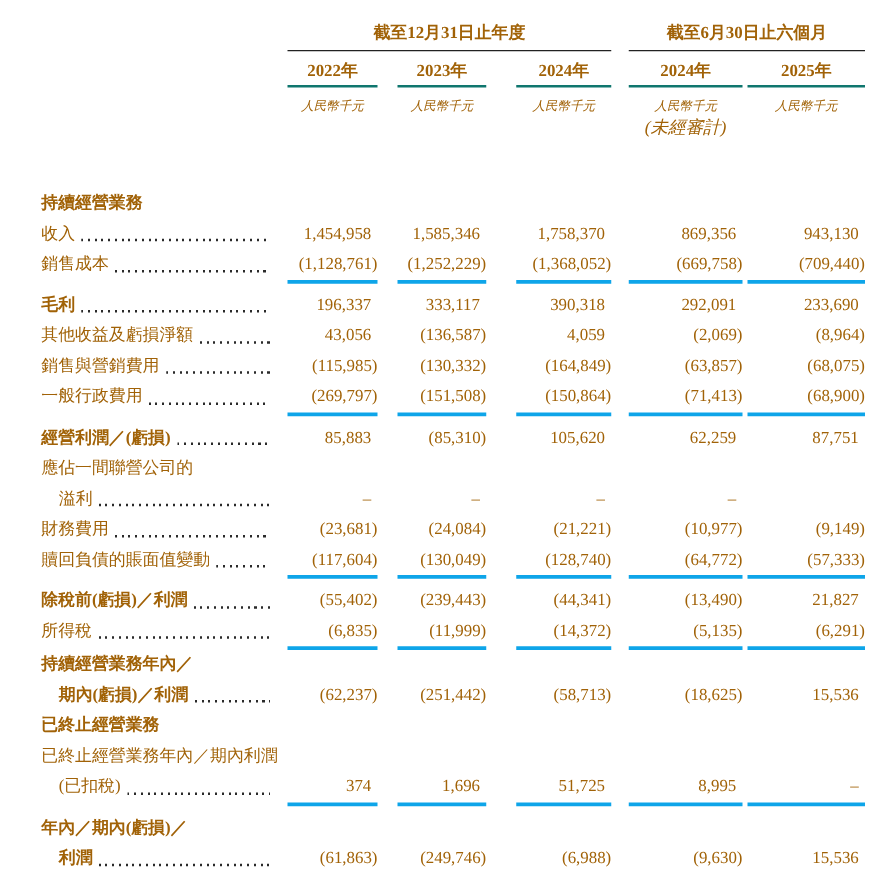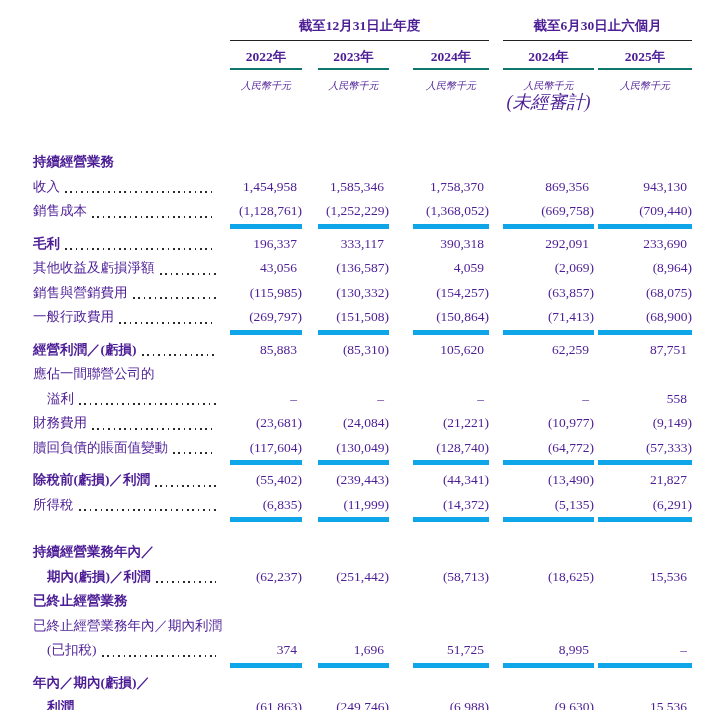--- a/index.html
+++ b/index.html
@@ -4,21 +4,21 @@
 <style>
   html,body { margin:0; padding:0; background:#fff; }
   .page {
     position:relative;
     width:703px; height:710px;
     background:#ffffff;
     box-sizing:border-box;
     padding:19px 11px 0 33px;
     font-family:"Liberation Serif","DejaVu Serif",serif;
     font-size:13.5px;
-    color:#4c1d95;
+    color:#a16207;
     overflow:hidden;
   }
   .tbl { width:659px; }
 
   
   .lblcol { width:197px; }
   .c1 { width:72px; }
   .c2 { width:71px; margin-left:16px; }
   .c3 { width:76px; margin-left:24px; }
   .c4 { width:91px; margin-left:14px; }
@@ -37,43 +37,43 @@
 
   .h-years { display:flex; line-height:14px; margin-top:9px; }
   .h-years .yr {
     text-align:center; font-weight:bold;
     padding-bottom:4px; border-bottom:2px solid #0f766e;
   }
   .h-units { display:flex; line-height:15px; margin-top:8px;
              font-style:italic; font-size:10px; }
   .h-units .un { text-align:center; }
   .h-note { display:flex; line-height:15px; margin-top:2px;
-            font-style:italic; font-size:18px; }
+            font-style:italic; font-size:14px; }
   .h-note .nt { text-align:center; }
 
   
   .body { margin-top:40px; }
   .r { display:flex; align-items:baseline; line-height:24.5px; height:24.5px; }
   .r.gap-sm { margin-top:8px; }
-  .r.gap-lg { margin-top:23px;text-align:center; }
+  .r.gap-lg { margin-top:2px;text-align:center; }
 
   .lbl { width:197px; display:flex; }
   .lbl-text { white-space:pre; }
   .r.bold .lbl-text { font-weight:bold; }
   .r.indent .lbl-text { padding-left:14px; }
 
   .leader {
     flex:1; align-self:flex-end;
     height:1.8px; margin:0 14px 6px 5px;
     background-image:repeating-linear-gradient(to right,#2a2a2a 0 1.6px,transparent 1.6px 5.4px);
   }
 
   .num { text-align:right; white-space:pre; }
   .num.pad { box-sizing:border-box; padding-right:5px; }
-  .r.rule .num { border-bottom:5px solid #0ea5e9; }
+  .r.rule .num { border-bottom:3px solid #0ea5e9; }
 </style>
 </head>
 <body>
 
 <div class="page">
   <div class="tbl">
 
     <div class="h-groups">
       <div class="h-spacer"></div>
       <div class="grp grp1">截至12月31日止年度</div>
@@ -164,21 +164,21 @@
     <div class="num c4">(2,069)</div>
     <div class="num c5">(8,964)</div>
   </div>
         <div class="r">
     <div class="lbl lblcol">
       <span class="lbl-text">銷售與營銷費用</span>
       <span class="leader"></span>
     </div>
     <div class="num c1">(115,985)</div>
     <div class="num c2">(130,332)</div>
-    <div class="num c3">(154,257)</div>
+    <div class="num c3">(164,849)</div>
     <div class="num c4">(63,857)</div>
     <div class="num c5">(68,075)</div>
   </div>
         <div class="r rule">
     <div class="lbl lblcol">
       <span class="lbl-text">一般行政費用</span>
       <span class="leader"></span>
     </div>
     <div class="num c1">(269,797)</div>
     <div class="num c2">(151,508)</div>
@@ -210,21 +210,20 @@
   </div>
         <div class="r indent">
     <div class="lbl lblcol">
       <span class="lbl-text">溢利</span>
       <span class="leader"></span>
     </div>
     <div class="num c1 pad">–</div>
     <div class="num c2 pad">–</div>
     <div class="num c3 pad">–</div>
     <div class="num c4 pad">–</div>
-    <div class="num c5 pad">558</div>
   </div>
         <div class="r">
     <div class="lbl lblcol">
       <span class="lbl-text">財務費用</span>
       <span class="leader"></span>
     </div>
     <div class="num c1">(23,681)</div>
     <div class="num c2">(24,084)</div>
     <div class="num c3">(21,221)</div>
     <div class="num c4">(10,977)</div>

